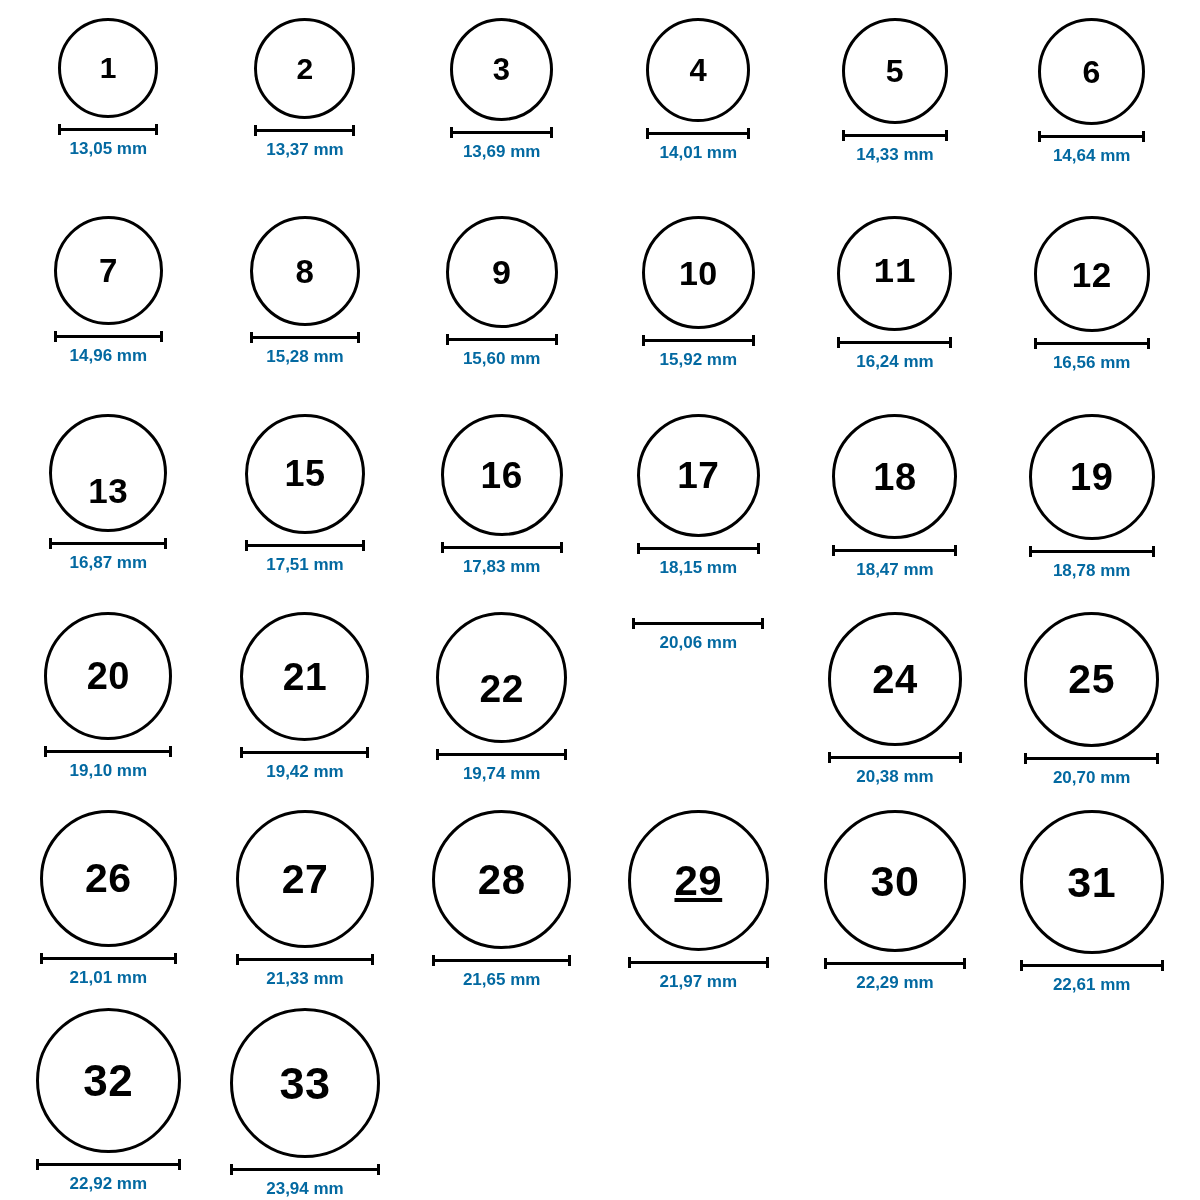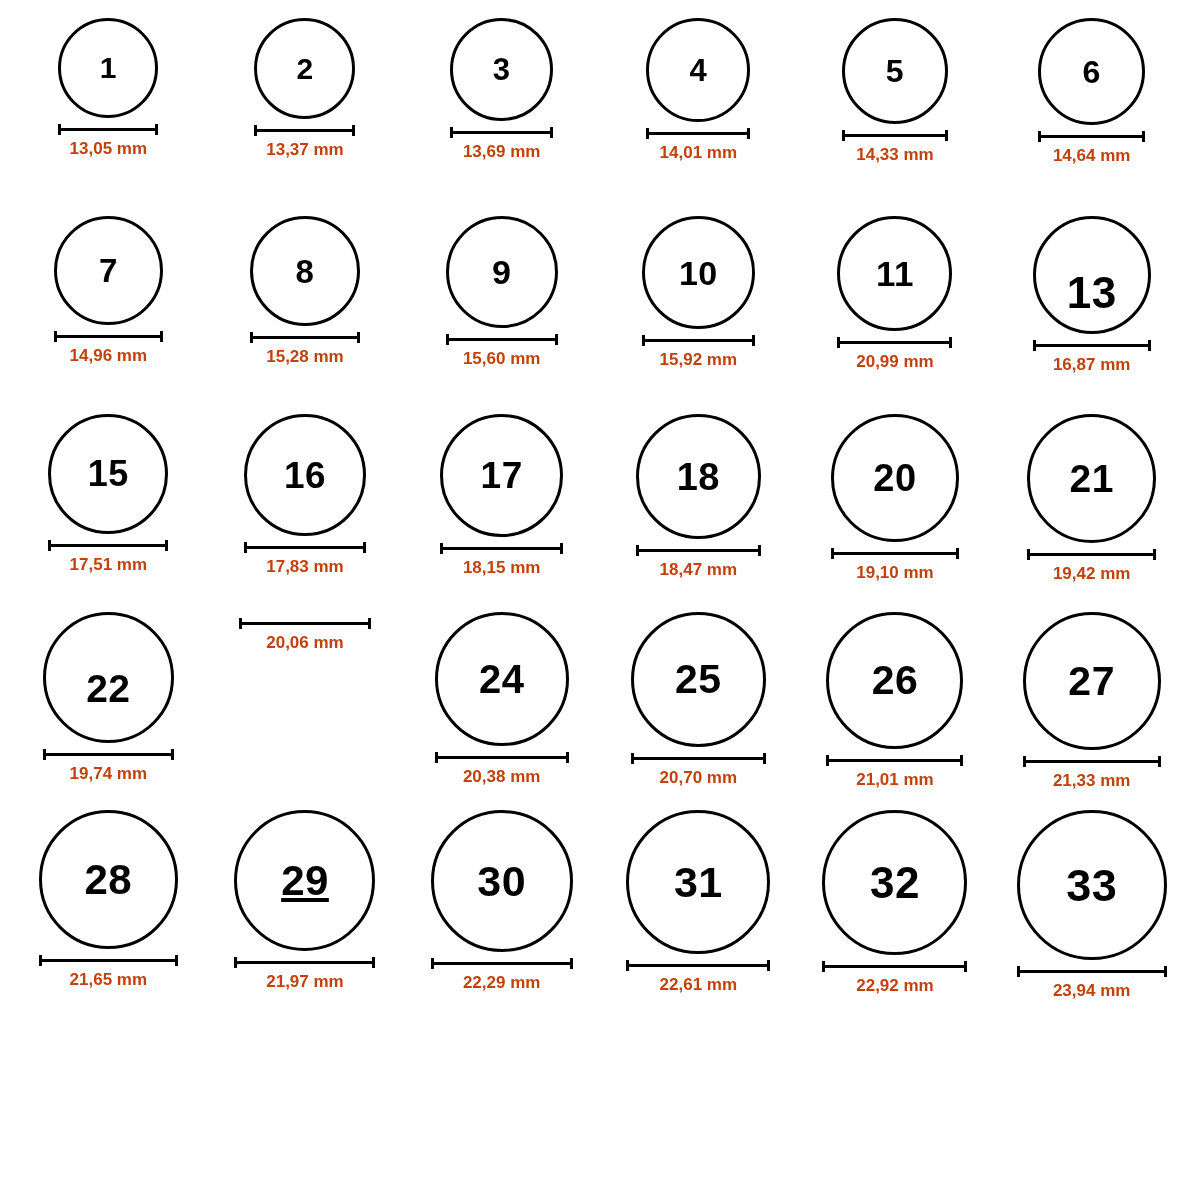--- a/index.html
+++ b/index.html
@@ -74,21 +74,21 @@
     width: 3px;
     height: 11px;
     background: #000000;
   }
   .caliper .tick.left { left: 0; }
   .caliper .tick.right { right: 0; }
   .mm-label {
     margin-top: 5px;
     font-size: 17px;
     font-weight: bold;
-    color: #c2410c;
+    color: #0369a1;
     white-space: nowrap;
     letter-spacing: 0px;
   }
 </style>
 </head>
 <body>
 
 <div id="chart">
   <div class="grid">
       <div class="cell">
@@ -215,35 +215,48 @@
         <div class="measure">
           <div class="caliper" style="width: 113px;">
             <div class="bar"></div>
             <div class="tick left"></div>
             <div class="tick right"></div>
           </div>
           <div class="mm-label">15,92 mm</div>
         </div>
       </div>
       <div class="cell">
-        <div class="circle" style="width: 115px; height: 115px;">
+        <div class="circle" style="width: 115px; height: 115px; font-family: Liberation Mono, monospace;">
           <span class="size-num" style="font-size: 35px;">11</span>
         </div>
         <div class="measure">
           <div class="caliper" style="width: 115px;">
             <div class="bar"></div>
             <div class="tick left"></div>
             <div class="tick right"></div>
           </div>
-          <div class="mm-label">20,99 mm</div>
+          <div class="mm-label">16,24 mm</div>
+        </div>
+      </div>
+      <div class="cell">
+        <div class="circle" style="width: 116px; height: 116px;">
+          <span class="size-num" style="font-size: 35px;">12</span>
+        </div>
+        <div class="measure">
+          <div class="caliper" style="width: 116px;">
+            <div class="bar"></div>
+            <div class="tick left"></div>
+            <div class="tick right"></div>
+          </div>
+          <div class="mm-label">16,56 mm</div>
         </div>
       </div>
       <div class="cell">
         <div class="circle" style="width: 118px; height: 118px;">
-          <span class="size-num" style="font-size: 44px; margin-top: 35px;">13</span>
+          <span class="size-num" style="font-size: 35px; margin-top: 35px;">13</span>
         </div>
         <div class="measure">
           <div class="caliper" style="width: 118px;">
             <div class="bar"></div>
             <div class="tick left"></div>
             <div class="tick right"></div>
           </div>
           <div class="mm-label">16,87 mm</div>
         </div>
       </div>
@@ -290,20 +303,33 @@
         <div class="circle" style="width: 125px; height: 125px;">
           <span class="size-num" style="font-size: 38px;">18</span>
         </div>
         <div class="measure">
           <div class="caliper" style="width: 125px;">
             <div class="bar"></div>
             <div class="tick left"></div>
             <div class="tick right"></div>
           </div>
           <div class="mm-label">18,47 mm</div>
+        </div>
+      </div>
+      <div class="cell">
+        <div class="circle" style="width: 126px; height: 126px;">
+          <span class="size-num" style="font-size: 38px;">19</span>
+        </div>
+        <div class="measure">
+          <div class="caliper" style="width: 126px;">
+            <div class="bar"></div>
+            <div class="tick left"></div>
+            <div class="tick right"></div>
+          </div>
+          <div class="mm-label">18,78 mm</div>
         </div>
       </div>
       <div class="cell">
         <div class="circle" style="width: 128px; height: 128px;">
           <span class="size-num" style="font-size: 38px;">20</span>
         </div>
         <div class="measure">
           <div class="caliper" style="width: 128px;">
             <div class="bar"></div>
             <div class="tick left"></div>

